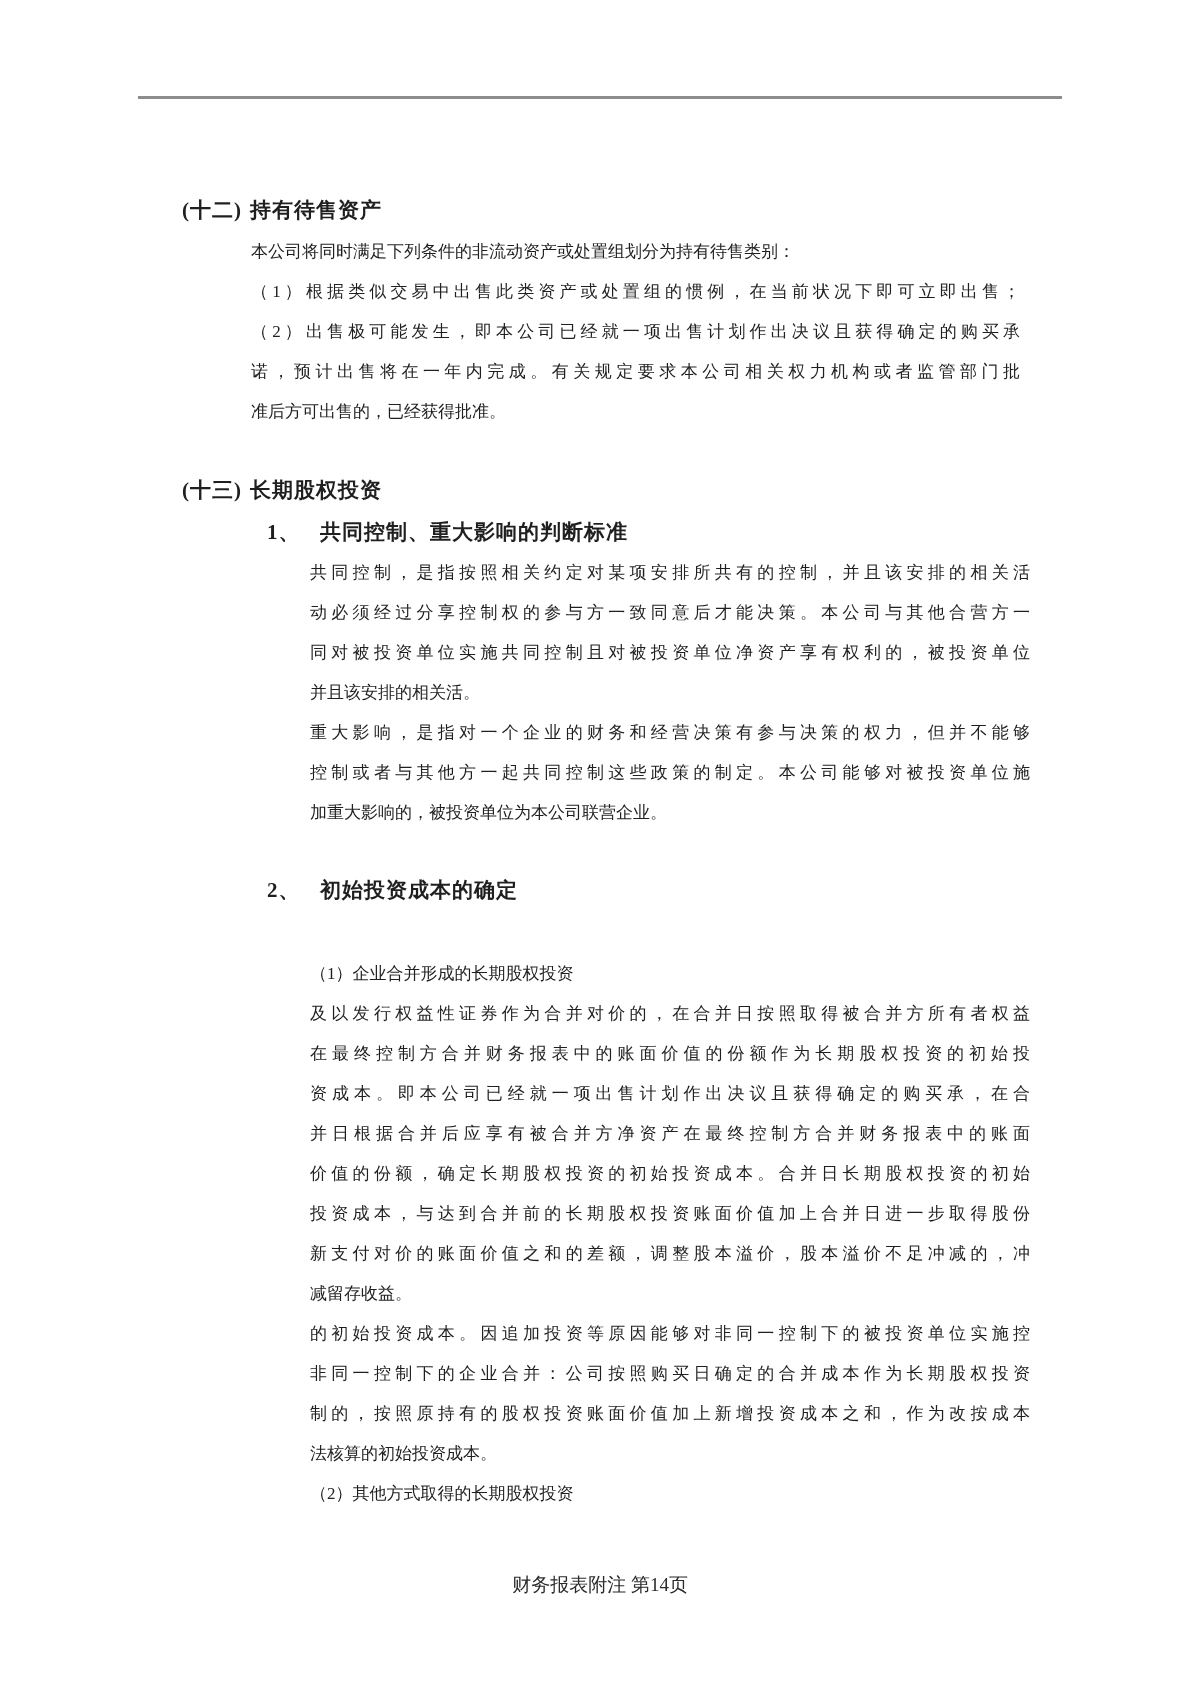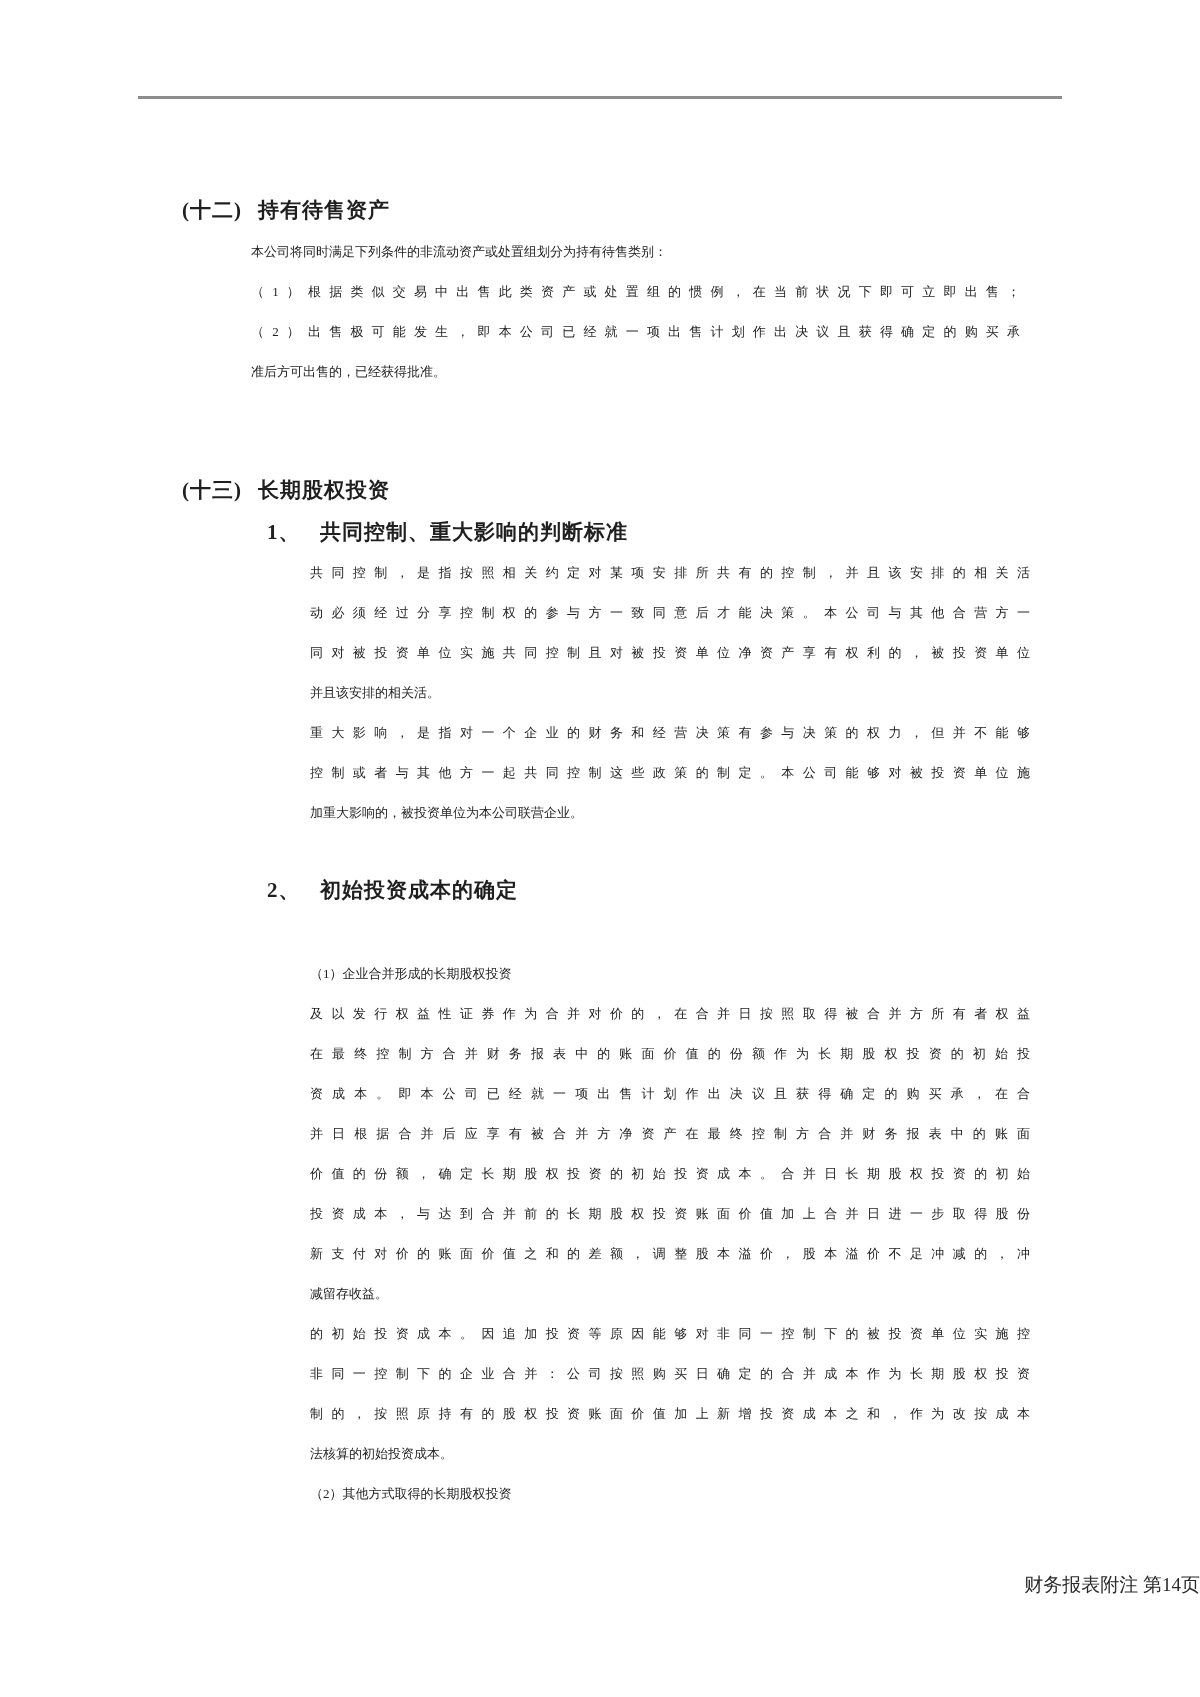--- a/index.html
+++ b/index.html
@@ -27,52 +27,52 @@
   .sec-heading {
     position: absolute;
     left: 0;
     width: 100%;
     font-weight: bold;
     font-size: 21px;
     line-height: 40px;
     letter-spacing: 1px;
   }
   .sec-label { position: absolute; left: 182px; white-space: nowrap; }
-  .sec-title { position: absolute; left: 258px; white-space: nowrap; text-align: right; }
+  .sec-title { position: absolute; left: 250px; white-space: nowrap; text-align: right; }
   .sub-heading {
     position: absolute;
     left: 0;
     width: 100%;
     font-weight: bold;
     font-size: 21px;
     line-height: 40px;
     letter-spacing: 1px;
   }
   .sub-number { position: absolute; left: 267px; white-space: nowrap; }
   .sub-title  { position: absolute; left: 320px; white-space: nowrap; }
   .para {
     position: absolute;
-    font-size: 13px;
+    font-size: 17px;
     line-height: 40px;
     font-family: Liberation Serif, serif;
   }
   .col-a { left: 251px; width: 769px; }
   .col-b { left: 310px; width: 720px; }
   .text-line { text-align: left; }
   .text-line.fill {
     text-align: justify;
     text-align-last: justify;
     text-justify: inter-character;
   }
   .footer {
     position: absolute;
     top: 1565px;
     left: 0;
     width: 100%;
-    text-align: right;
+    text-align: center;
     font-size: 19px;
     line-height: 40px;
     color: #2a2a2a;
   }
 </style>
 </head>
 <body>
 
 <div class="page">
 
@@ -80,20 +80,21 @@
 
   <div class="sec-heading" style="top:190px">
     <span class="sec-label">(十二)</span>
     <span class="sec-title">持有待售资产</span>
   </div>
 
   <div class="para col-a" style="top:232px">
       <div class="text-line">本公司将同时满足下列条件的非流动资产或处置组划分为持有待售类别：</div>
       <div class="text-line fill">（1）根据类似交易中出售此类资产或处置组的惯例，在当前状况下即可立即出售；</div>
       <div class="text-line fill">（2）出售极可能发生，即本公司已经就一项出售计划作出决议且获得确定的购买承</div>
+      <div class="text-line fill">诺，预计出售将在一年内完成。有关规定要求本公司相关权力机构或者监管部门批</div>
       <div class="text-line">准后方可出售的，已经获得批准。</div>
     </div>
 
   <div class="sec-heading" style="top:470px">
     <span class="sec-label">(十三)</span>
     <span class="sec-title">长期股权投资</span>
   </div>
 
   <div class="sub-heading" style="top:512px">
     <span class="sub-number">1、</span>

